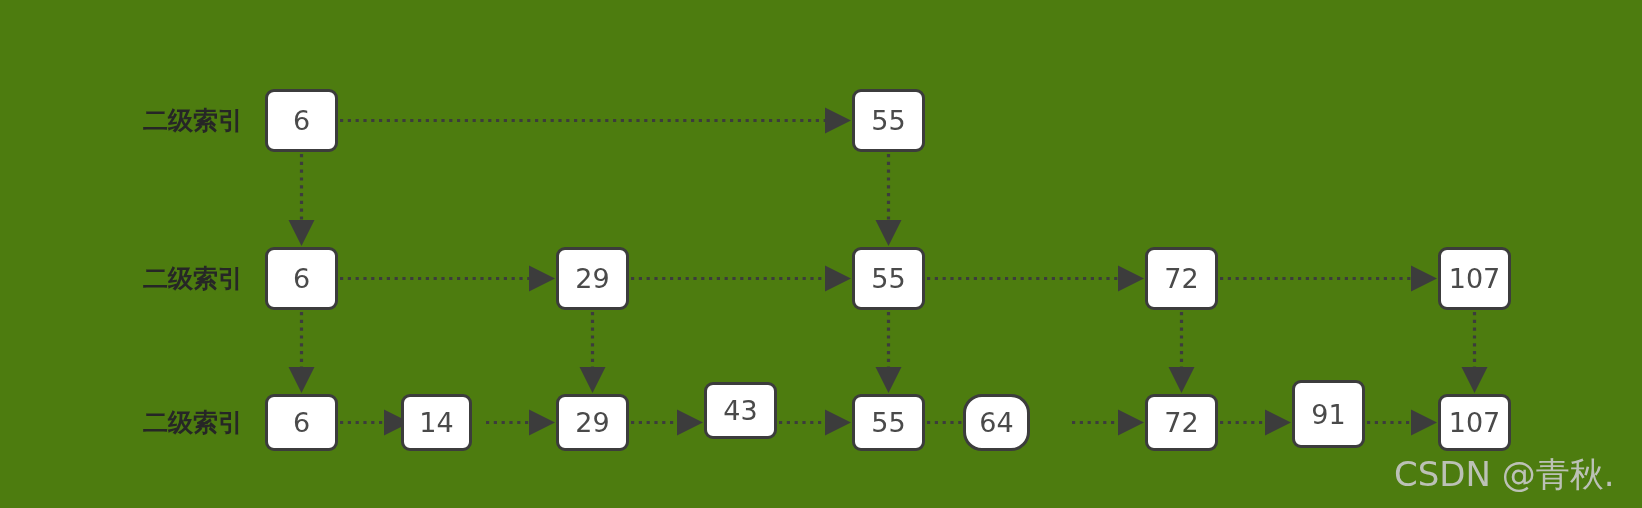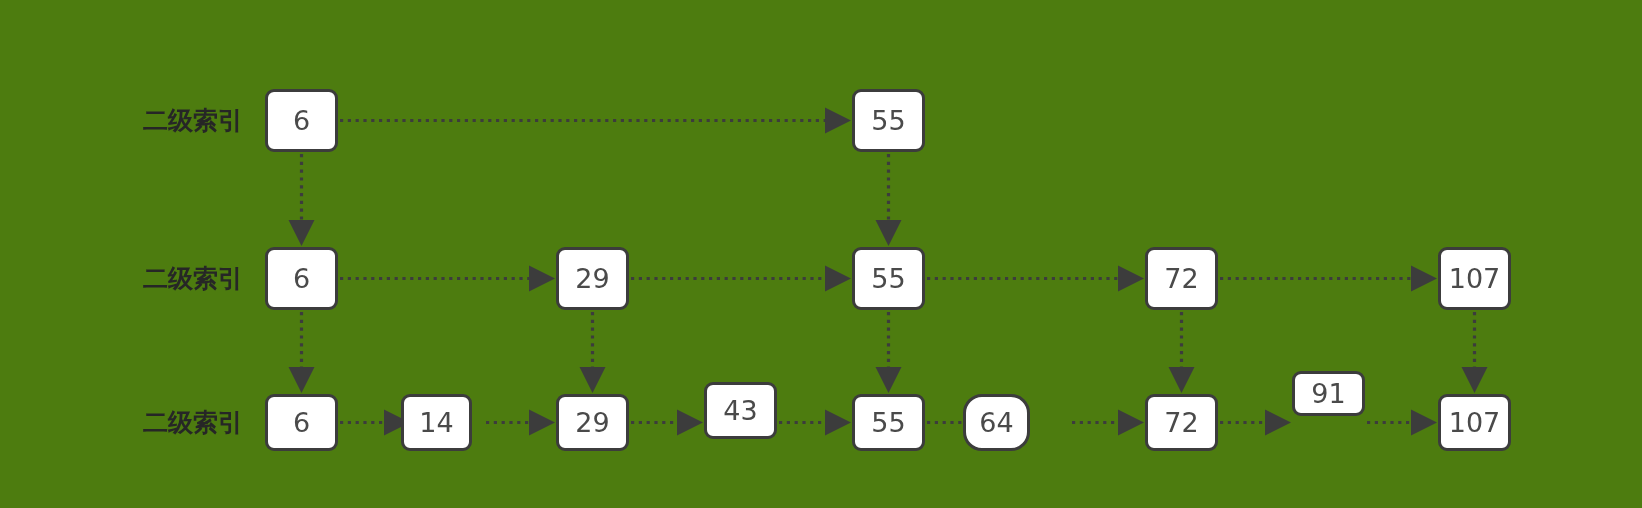--- a/index.html
+++ b/index.html
@@ -118,16 +118,17 @@
       <div class="node" style="left: 852px; top: 247px; width: 73px; height: 63px;">55</div>
       <div class="node" style="left: 1145px; top: 247px; width: 73px; height: 63px;">72</div>
       <div class="node" style="left: 1438px; top: 247px; width: 73px; height: 63px;">107</div>
       <div class="node" style="left: 265px; top: 394px; width: 73px; height: 57px;">6</div>
       <div class="node" style="left: 401px; top: 394px; width: 71px; height: 57px;">14</div>
       <div class="node" style="left: 556px; top: 394px; width: 73px; height: 57px;">29</div>
       <div class="node" style="left: 704px; top: 382px; width: 73px; height: 57px;">43</div>
       <div class="node" style="left: 852px; top: 394px; width: 73px; height: 57px;">55</div>
       <div class="node" style="left: 963px; top: 394px; width: 67px; height: 57px; border-radius: 19px;">64</div>
       <div class="node" style="left: 1145px; top: 394px; width: 73px; height: 57px;">72</div>
-      <div class="node" style="left: 1292px; top: 371px; width: 73px; height: 45px;">91</div>
+      <div class="node" style="left: 1292px; top: 380px; width: 73px; height: 68px;">91</div>
       <div class="node" style="left: 1438px; top: 394px; width: 73px; height: 57px;">107</div>
     </div>
+  <div class="watermark" style="left: 1394px; top: 452px; color: rgb(201, 201, 201);">CSDN @青秋.</div>
 </div>
 
 </body></html>

